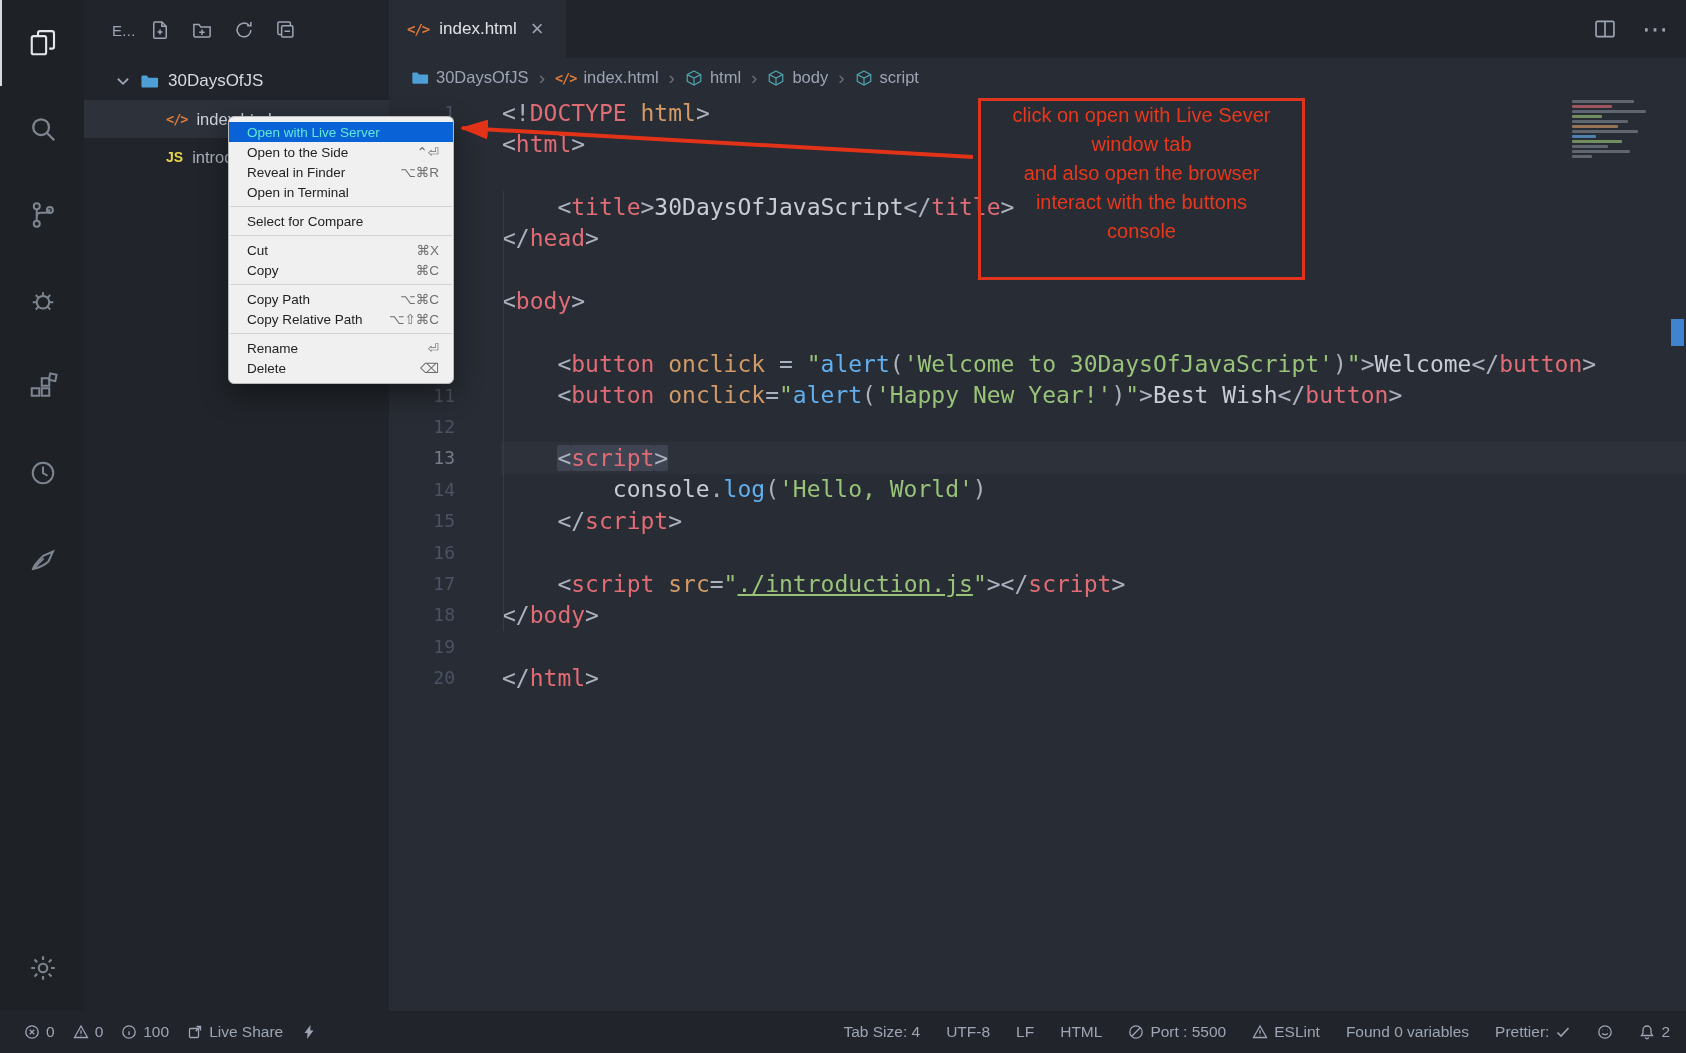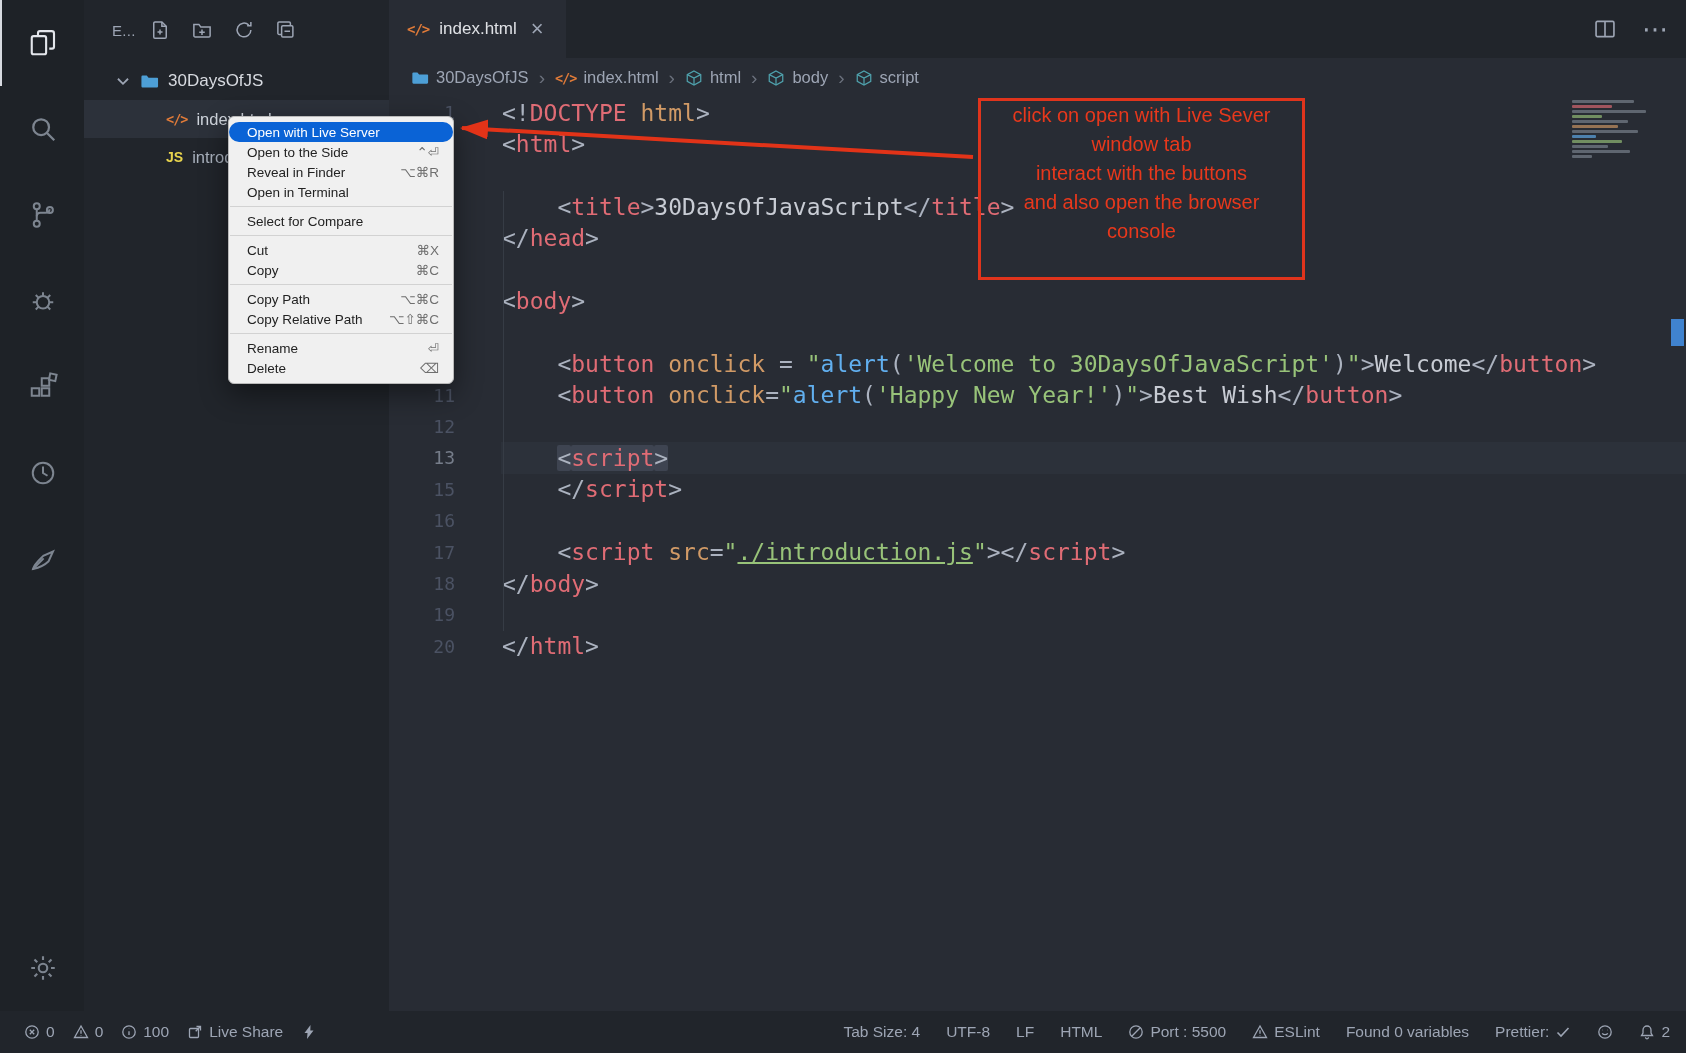--- a/index.html
+++ b/index.html
@@ -98,21 +98,21 @@
   
   .context-menu {
     position:absolute; left:228px; top:116px; width:226px; z-index:50;
     background:#f0f0f0; border:1px solid #b9b9b9; border-radius:6px;
     box-shadow:0 10px 28px rgba(0,0,0,.45); padding:5px 0;
     font-size:13.5px; color:#222;
   }
   .menu-item { height:20px; display:flex; align-items:center; padding:0 14px 0 18px; cursor:pointer; }
   .menu-item .menu-label { flex:1; white-space:nowrap; }
   .menu-item .menu-key { color:#6f6f6f; margin-left:12px; }
-  .menu-item.hl { background:#0a63d6; color:#ffffff;border-radius:10px; }
+  .menu-item.hl { background:#0a63d6; color:#5eead4; }
   .menu-item.hl .menu-key { color:#fff; }
   .menu-sep { height:1px; background:#d2d2d2; margin:4px 1px; }
 
   
   .annotation-box {
     position:absolute; left:978px; top:98px; width:327px; height:182px; z-index:40;
     border:3px solid #e0341c; display:flex; flex-direction:column; justify-content:flex-start;
     text-align:center; color:#e8381c; font-size:20px; line-height:29px; font-weight:500;
   }
   .arrow-overlay { position:absolute; left:0; top:0; width:1686px; height:1053px; z-index:60; pointer-events:none; }
@@ -321,20 +321,21 @@
             <div class="code-line"><span class="ln">3</span><span class="code"></span></div>
             <div class="code-line"><span class="ln">5</span><span class="code"><span class="tok p">    </span><span class="tok p">&lt;</span><span class="tok t">title</span><span class="tok p">&gt;</span><span class="tok x">30DaysOfJavaScript</span><span class="tok p">&lt;/</span><span class="tok t">title</span><span class="tok p">&gt;</span></span></div>
             <div class="code-line"><span class="ln">6</span><span class="code"><span class="tok p">&lt;/</span><span class="tok t">head</span><span class="tok p">&gt;</span></span></div>
             <div class="code-line"><span class="ln">7</span><span class="code"></span></div>
             <div class="code-line"><span class="ln">8</span><span class="code"><span class="tok p">&lt;</span><span class="tok t">body</span><span class="tok p">&gt;</span></span></div>
             <div class="code-line"><span class="ln">9</span><span class="code"></span></div>
             <div class="code-line"><span class="ln">10</span><span class="code"><span class="tok p">    </span><span class="tok p">&lt;</span><span class="tok t">button</span><span class="tok p"> </span><span class="tok a">onclick</span><span class="tok p"> = </span><span class="tok s">"</span><span class="tok f">alert</span><span class="tok p">(</span><span class="tok s">'Welcome to 30DaysOfJavaScript'</span><span class="tok p">)</span><span class="tok s">"</span><span class="tok p">&gt;</span><span class="tok x">Welcome</span><span class="tok p">&lt;/</span><span class="tok t">button</span><span class="tok p">&gt;</span></span></div>
             <div class="code-line"><span class="ln">11</span><span class="code"><span class="tok p">    </span><span class="tok p">&lt;</span><span class="tok t">button</span><span class="tok p"> </span><span class="tok a">onclick</span><span class="tok p">=</span><span class="tok s">"</span><span class="tok f">alert</span><span class="tok p">(</span><span class="tok s">'Happy New Year!'</span><span class="tok p">)</span><span class="tok s">"</span><span class="tok p">&gt;</span><span class="tok x">Best Wish</span><span class="tok p">&lt;/</span><span class="tok t">button</span><span class="tok p">&gt;</span></span></div>
             <div class="code-line"><span class="ln">12</span><span class="code"></span></div>
             <div class="code-line current"><span class="ln">13</span><span class="code"><span class="tok p">    </span><span class="tok p sel">&lt;</span><span class="tok t sel">script</span><span class="tok p sel">&gt;</span></span></div>
+            <div class="code-line"><span class="ln">14</span><span class="code"><span class="tok p">        </span><span class="tok x">console</span><span class="tok p">.</span><span class="tok f">log</span><span class="tok p">(</span><span class="tok s">'Hello, World'</span><span class="tok p">)</span></span></div>
             <div class="code-line"><span class="ln">15</span><span class="code"><span class="tok p">    </span><span class="tok p">&lt;/</span><span class="tok t">script</span><span class="tok p">&gt;</span></span></div>
             <div class="code-line"><span class="ln">16</span><span class="code"></span></div>
             <div class="code-line"><span class="ln">17</span><span class="code"><span class="tok p">    </span><span class="tok p">&lt;</span><span class="tok t">script</span><span class="tok p"> </span><span class="tok a">src</span><span class="tok p">=</span><span class="tok s">"</span><span class="tok s u">./introduction.js</span><span class="tok s">"</span><span class="tok p">&gt;</span><span class="tok p">&lt;/</span><span class="tok t">script</span><span class="tok p">&gt;</span></span></div>
             <div class="code-line"><span class="ln">18</span><span class="code"><span class="tok p">&lt;/</span><span class="tok t">body</span><span class="tok p">&gt;</span></span></div>
             <div class="code-line"><span class="ln">19</span><span class="code"></span></div>
             <div class="code-line"><span class="ln">20</span><span class="code"><span class="tok p">&lt;/</span><span class="tok t">html</span><span class="tok p">&gt;</span></span></div>
           </div>
         <div class="minimap" id="minimap">
             <div class="mm-bar" style="width: 62px; background: rgb(125, 133, 144);"></div>
             <div class="mm-bar" style="width: 40px; background: rgb(224, 108, 117);"></div>
@@ -510,22 +511,22 @@
       </div>
       <div class="menu-item">
         <span class="menu-label">Delete</span>
         <span class="menu-key">⌫</span>
       </div>
     </div>
 
   <div class="annotation-box" id="annotation">
       <div class="ann-line">click on open with Live Sever</div>
       <div class="ann-line">window tab</div>
+      <div class="ann-line">and also open the browser</div>
       <div class="ann-line">interact with the buttons</div>
-      <div class="ann-line">and also open the browser</div>
       <div class="ann-line">console</div>
     </div>
 
   <svg class="arrow-overlay">
     <defs>
       <marker id="ah" orient="auto" markerUnits="userSpaceOnUse" markerWidth="28" markerHeight="22" refX="26" refY="10">
         <path d="M0,0 L28,10 L0,20 z" fill="#e23318"></path>
       </marker>
     </defs>
     <line x1="973" y1="157" x2="462" y2="128" stroke="#e23318" stroke-width="4" marker-end="url(#ah)"></line>

